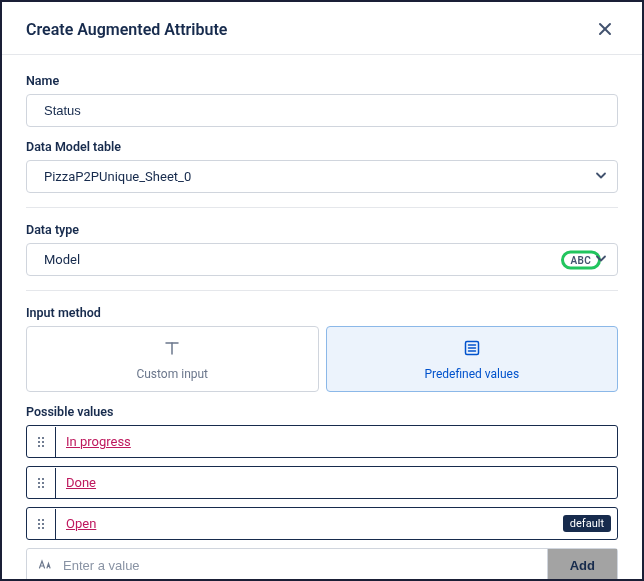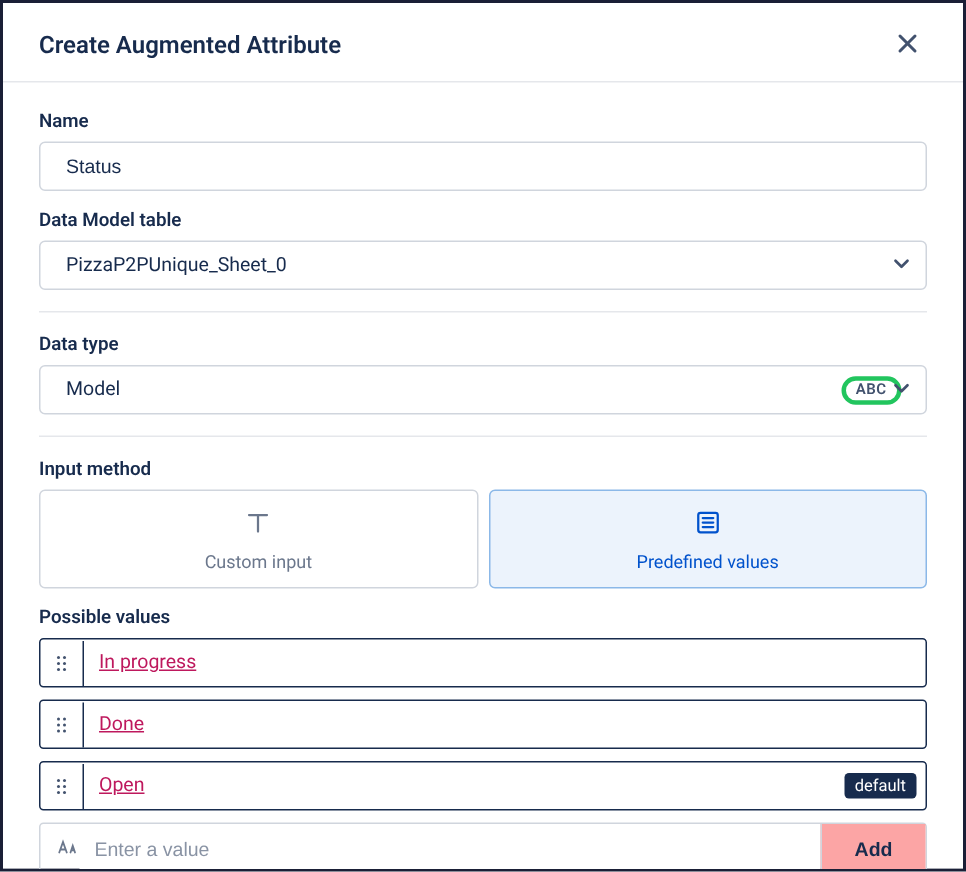--- a/index.html
+++ b/index.html
@@ -186,21 +186,21 @@
       font-size: 13px;
       outline: none;
       color: #172b4d;
     }
     .add-input::placeholder {
       color: #8993a4;
     }
     .add-btn {
       border: none;
       border-left: 1px solid #d0d5dd;
-      background: #fca5a5;
+      background: #a3a3a3;
       padding: 0 22px;
       font-size: 13px;
       font-weight: 600;
       color: #172b4d;
       cursor: pointer;
     }
   </style>
 </head>
 <body>
 

